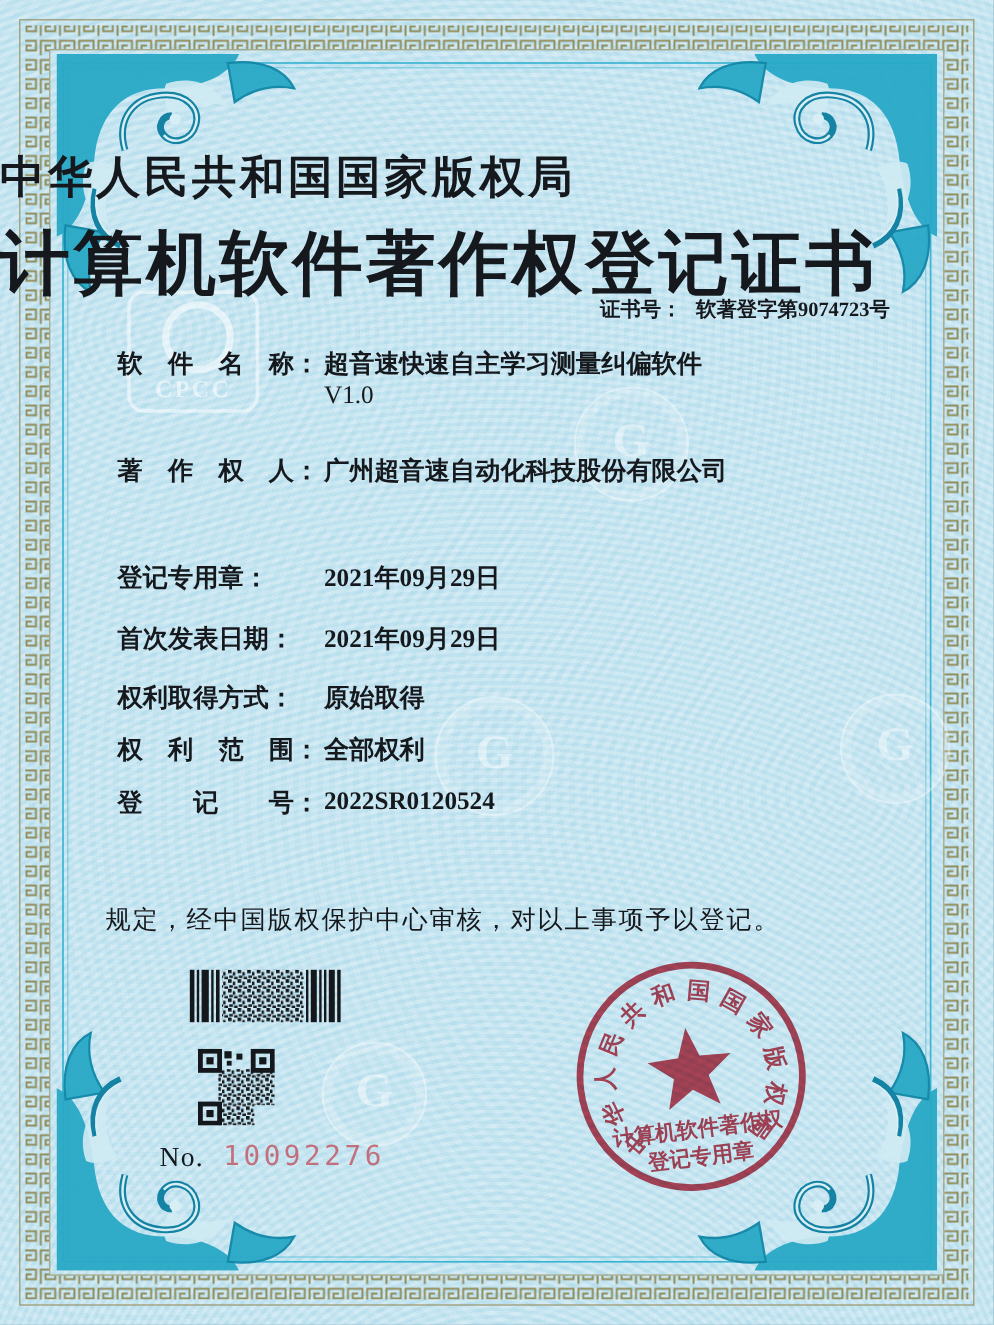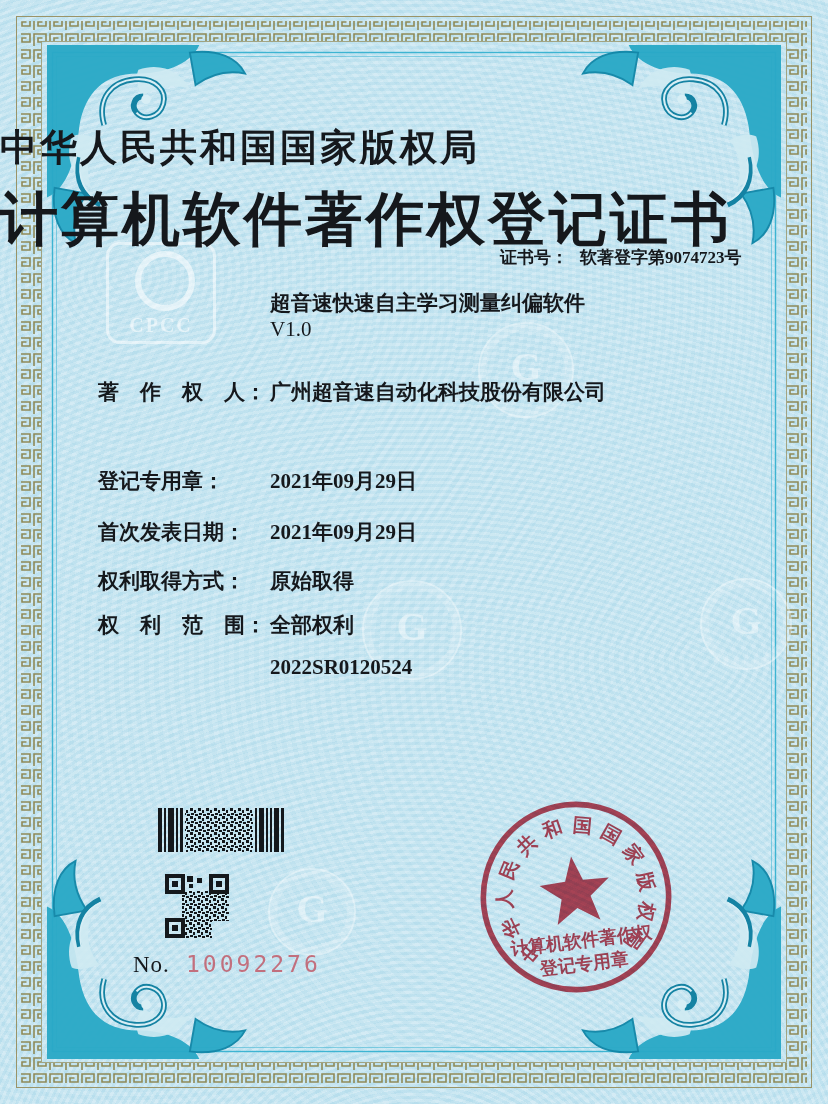--- a/index.html
+++ b/index.html
@@ -121,20 +121,21 @@
       <span>G</span>
     </div>
 
   <div class="abs authority">中华人民共和国国家版权局</div>
   <div class="abs cert-title">计算机软件著作权登记证书</div>
   <div class="abs certno">
     <span>证书号：</span><span class="v">软著登字第9074723号</span>
   </div>
 
   <div class="field-row" style="top:289px">
+    <span class="flabel">软　件　名　称：</span>
     <span class="fvalue">超音速快速自主学习测量纠偏软件</span>
   </div>
   <div class="fvalue2" style="top:317px">V1.0</div>
 
   <div class="field-row" style="top:378px">
     <span class="flabel">著　作　权　人：</span>
     <span class="fvalue">广州超音速自动化科技股份有限公司</span>
   </div>
 
   <div class="field-row" style="top:467px">
@@ -151,23 +152,25 @@
     <span class="flabel">权利取得方式：</span>
     <span class="fvalue">原始取得</span>
   </div>
 
   <div class="field-row" style="top:611px">
     <span class="flabel">权　利　范　围：</span>
     <span class="fvalue">全部权利</span>
   </div>
 
   <div class="field-row" style="top:655px">
+    <span class="flabel">登　　记　　号：</span>
     <span class="fvalue">2022SR0120524</span>
   </div>
 
+  <div class="stmt" style="left:88px;top:752px">规定，经中国版权保护中心审核，对以上事项予以登记。</div>
 
   <svg class="abs barcode" width="126" height="44">
     <g fill="#14181c">
       <rect x="0" y="0" width="4" height="44"></rect>
         <rect x="6" y="0" width="2" height="44"></rect>
       <rect x="10" y="0" width="6" height="44"></rect>
         <rect x="18" y="0" width="2" height="44"></rect>
       <rect x="22" y="0" width="3" height="44"></rect>
     </g>
     <rect x="27" y="0" width="68" height="44" fill="url(#noise)"></rect>

